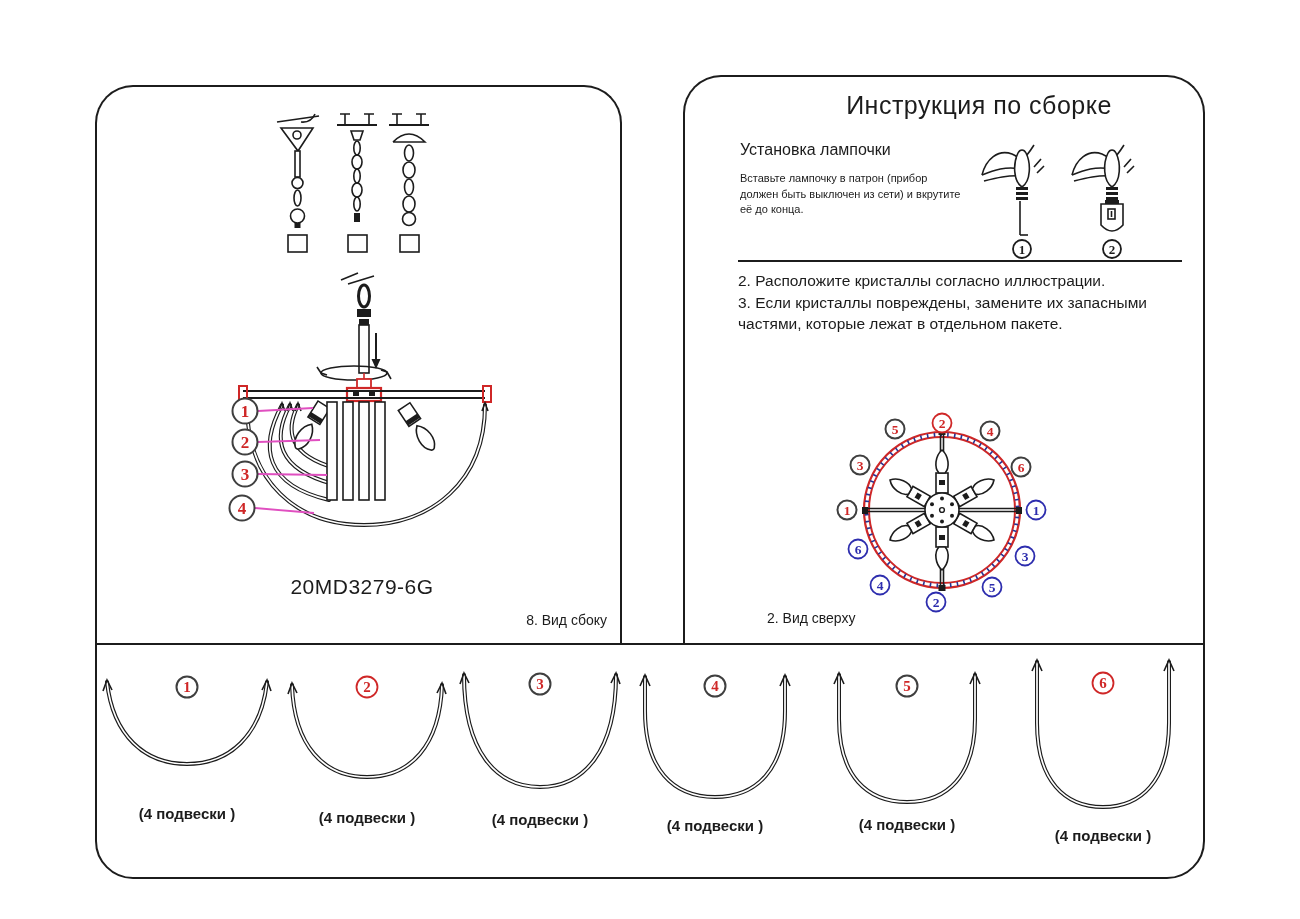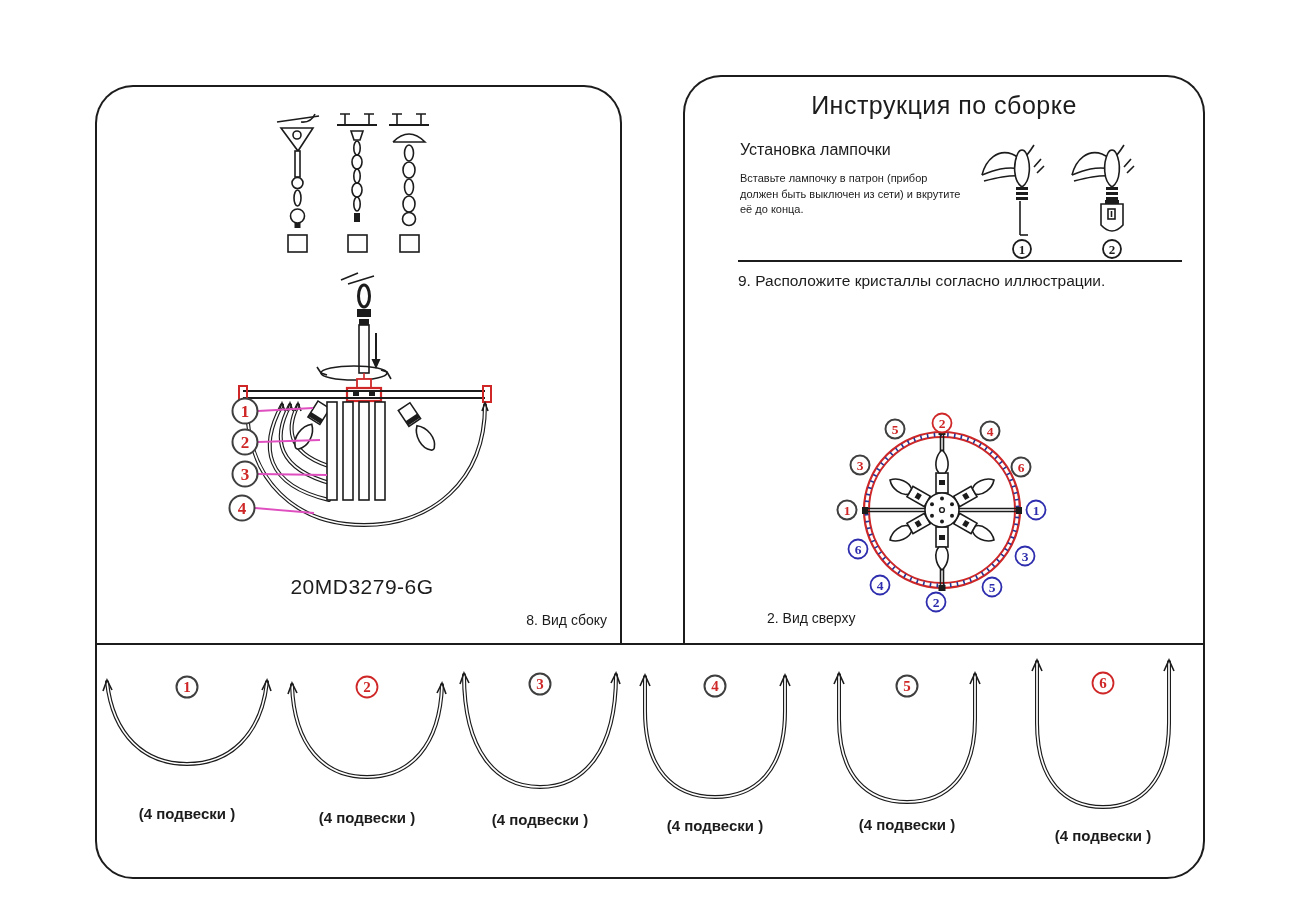--- a/index.html
+++ b/index.html
@@ -182,21 +182,21 @@
       <circle class="ringdark" cx="65" cy="239" r="12.5"></circle>
       <text class="numtxt numred" x="65" y="239" font-size="17" dominant-baseline="central">4</text>
     </g>
   </svg>
 
   <div class="abs model" style="left:140px;top:488px;width:250px;">20MD3279-6G</div>
   <div class="abs caption" style="left:400px;top:525px;width:110px;text-align:right;">8. Вид сбоку</div>
 </div>
 
 <div class="panel" id="panel-right">
-  <div class="abs title" style="top:14px;">Инструкция по сборке</div>
+  <div class="abs title" style="top:14px;padding-left:35px;">Инструкция по сборке</div>
   <div class="abs subtitle" style="left:55px;top:64px;">Установка лампочки</div>
   <div class="abs para" style="left:55px;top:94px;width:228px;">Вставьте лампочку в патрон (прибор должен быть выключен из сети) и вкрутите её до конца.</div>
 
   <svg class="abs" style="left:277px;top:62px;" width="220" height="122" viewBox="0 0 220 122">
     <defs>
       <g id="bulbhand">
         <path class="ln" d="M-40,30 C-36,14 -24,4 -10,9 C-5,11 -2,14 2,17"></path>
         <path class="ln" d="M-40,30 C-28,25 -16,21 -1,24 M-38,36 C-26,33 -14,30 0,31"></path>
         <path class="ln" d="M12,0 C7,8 3,13 -2,17"></path>
         <polygon class="fillb" points="-5,13 -1,21 4,15"></polygon>
@@ -221,21 +221,22 @@
       <rect class="ln" x="146" y="70" width="7" height="10" fill="none"></rect>
       <line class="ln" x1="149.5" y1="72" x2="149.5" y2="78"></line>
       <circle class="ringblk" cx="150" cy="110" r="9"></circle>
       <text class="numtxt" x="150" y="110" font-size="13" fill="#1c1c1c" dominant-baseline="central">2</text>
     </g>
   </svg>
 
   <div class="abs sep" style="left:53px;top:183px;width:444px;"></div>
 
   <div class="abs steps" style="left:53px;top:193px;width:455px;">
-    <div>9. Расположите кристаллы согласно иллюстрации.</div>
+    <div>2. Расположите кристаллы согласно иллюстрации.</div>
+    <div>3. Если кристаллы повреждены, замените их запасными частями, которые лежат в отдельном пакете.</div>
   </div>
 
   <svg class="abs" style="left:150px;top:338px;" width="220" height="212" viewBox="0 0 220 212">
 
     <g>
       <circle cx="107" cy="95" r="78" fill="none" stroke="#cf2727" stroke-width="2.2"></circle>
       <circle cx="107" cy="95" r="73" fill="none" stroke="#cf2727" stroke-width="2"></circle>
       <circle cx="107" cy="95" r="75.5" fill="none" stroke="#283593" stroke-width="4" stroke-dasharray="1.6 5.2"></circle>
     </g>
 

